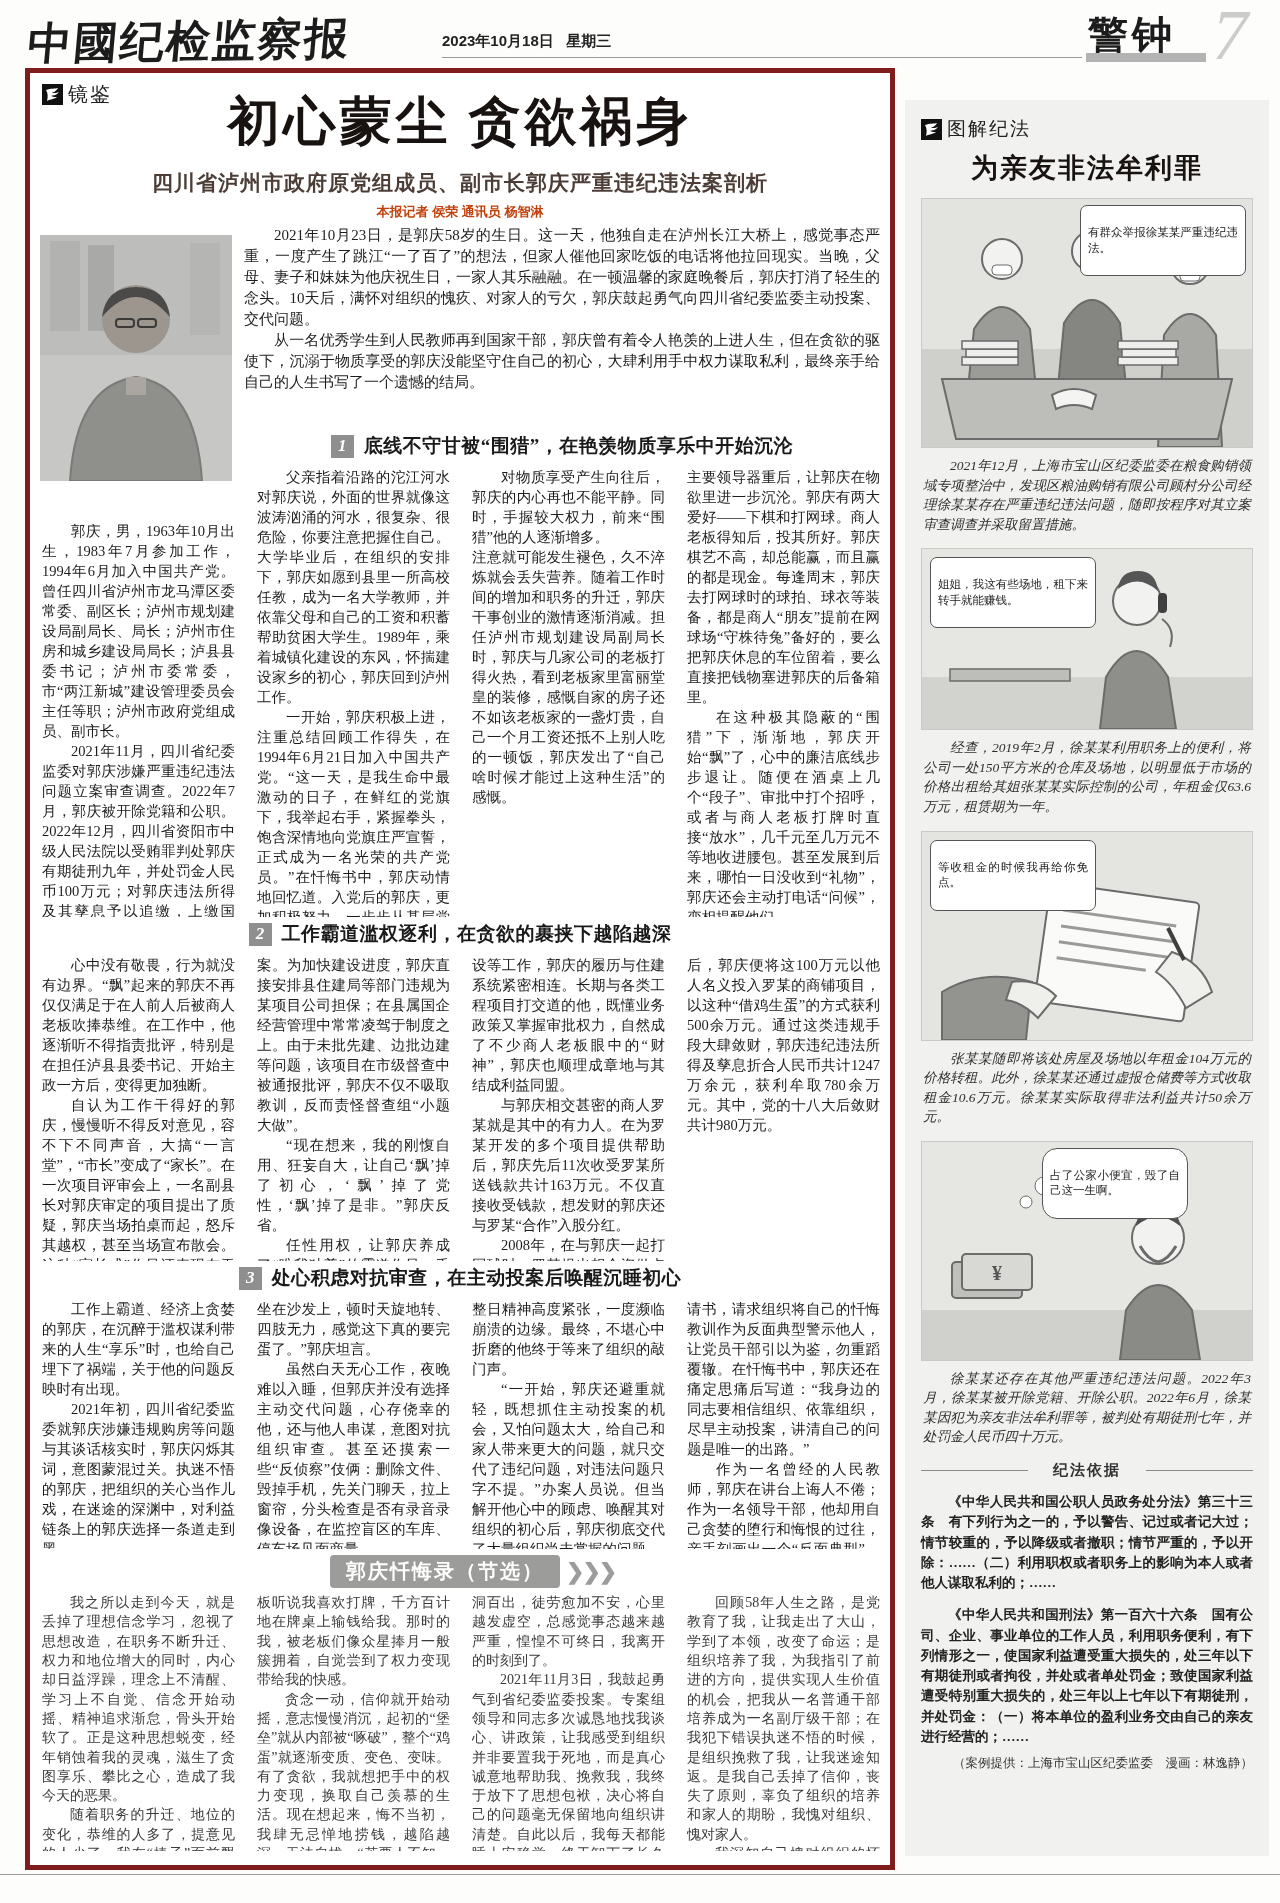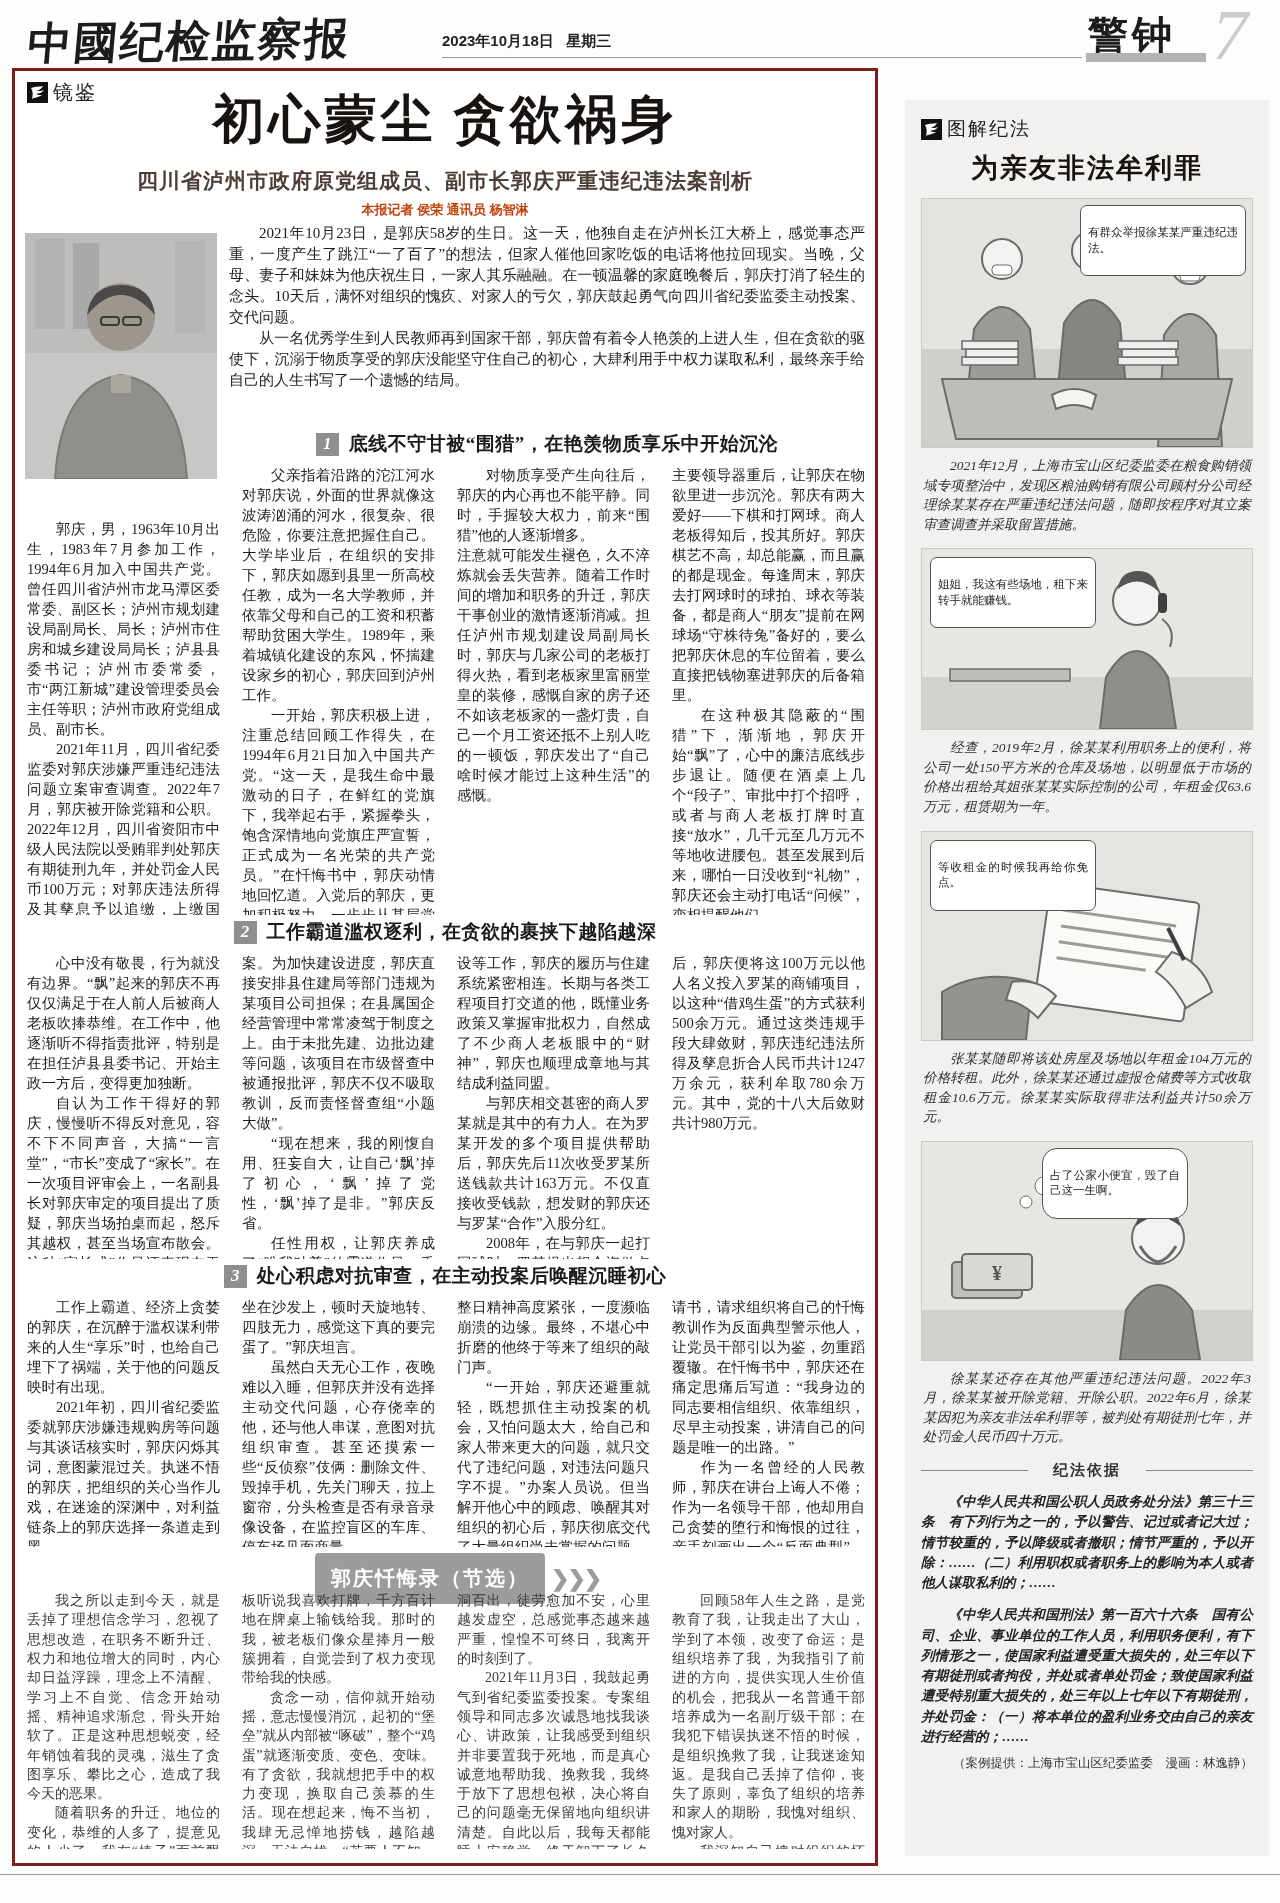--- a/index.html
+++ b/index.html
@@ -8,22 +8,22 @@
   
   .logo{position:absolute;left:28px;top:12px;font-size:44px;font-weight:900;
         transform:skewX(-6deg) rotate(-1deg);letter-spacing:2px;white-space:nowrap;}
   .mast-date{position:absolute;left:442px;top:32px;font-size:15px;font-weight:bold;
         font-family:"Liberation Sans","DejaVu Sans",sans-serif;color:#222;}
   .mast-rule{position:absolute;left:442px;top:57px;width:640px;height:1px;background:#9a9a9a;}
   .section-name{position:absolute;left:1088px;top:8px;font-size:40px;font-weight:bold;letter-spacing:4px;}
   .section-bar{position:absolute;left:1086px;top:53px;width:120px;height:9px;background:#b3b3b3;}
   .page-num{position:absolute;left:1212px;top:-6px;font-size:72px;font-style:italic;color:#cccccc;}
   
-  .article-box{position:absolute;left:12px;top:68px;width:860px;height:1792px;
-        border:3px solid #7f1d1d;background:#fff;}
+  .article-box{position:absolute;left:25px;top:68px;width:860px;height:1792px;
+        border:5px solid #7f1d1d;background:#fff;}
   .kicker{position:absolute;left:12px;top:8px;display:flex;align-items:center;gap:5px;}
   .kicker-txt{font-size:20px;letter-spacing:2px;color:#222;}
   .logo-sq{width:21px;height:21px;background:#111;display:inline-flex;align-items:center;
         justify-content:center;color:#fff;font-size:14px;line-height:1;}
   .main-title{position:absolute;left:120px;top:14px;width:620px;text-align:center;
         font-size:52px;font-weight:900;letter-spacing:4px;color:#181210;}
   .sub-title{position:absolute;left:60px;top:96px;width:740px;text-align:center;
         font-size:21px;font-weight:bold;color:#4c3e36;letter-spacing:1px;}
   .byline{position:absolute;left:60px;top:130px;width:740px;text-align:center;
         font-size:13px;font-weight:bold;color:#c2410c;font-family:"Liberation Sans",sans-serif;}
@@ -35,40 +35,40 @@
         justify-content:center;gap:10px;}
   .sec-head.full{left:10px;width:840px;}
   .numbox{width:23px;height:23px;background:#8f8f8f;color:#fff;display:flex;align-items:center;
         justify-content:center;font-size:17px;font-style:italic;font-weight:bold;flex:0 0 auto;}
   .sec-head .ht{font-size:19px;font-weight:900;color:#1a1a1a;letter-spacing:.5px;}
   .colrow{position:absolute;left:12px;width:838px;display:flex;gap:22px;overflow:hidden;}
   .col{width:193px;flex:0 0 auto;font-size:14.5px;line-height:1.38;text-align:justify;overflow:hidden;}
   .col-offset{padding-top:54px;box-sizing:border-box;}
   .conf-head{position:absolute;left:300px;top:1482px;display:flex;align-items:center;gap:6px;}
   .conf-box{background:#9c9c9a;color:#fff;font-size:20px;font-weight:bold;letter-spacing:2px;
-        padding:12px 16px;border-radius:4px;}
+        padding:3px 16px;border-radius:4px;}
   .chev{color:#9c9c9a;font-size:22px;font-weight:bold;letter-spacing:-2px;}
   .confession .col{color:#3a3a3a;font-size:14px;}
   
   .sidebar{position:absolute;left:905px;top:100px;width:364px;height:1756px;background:#f1f1ef;
         box-sizing:border-box;padding:16px 16px 10px;overflow:hidden;}
   .sb-kicker{display:flex;align-items:center;gap:5px;margin-bottom:8px;}
   .sb-kicker .t{font-size:19px;letter-spacing:2px;color:#222;}
   .sb-title{text-align:center;font-size:27px;font-weight:900;letter-spacing:2px;margin:2px 0 12px;color:#181210;}
   .panel{position:relative;background:#e6e6e3;border:1px solid #c9c9c6;margin-bottom:8px;overflow:hidden;}
   .bubble{position:absolute;background:#fff;border:1px solid #555;border-radius:7px;
         padding:19px 7px;font-size:11.5px;line-height:1.35;color:#222;max-width:150px;text-align:justify;}
   .caption{font-size:13.5px;line-height:1.45;text-align:justify;color:#2e2e2e;
         font-style:italic;margin:6px 2px 14px;}
   .caption p{margin:0;text-indent:2em;}
   .jf-divider{display:flex;align-items:center;gap:25px;margin:10px 0 8px;}
   .jf-divider .line{flex:1;height:1px;background:#8a8a8a;}
   .jf-divider .lbl{font-size:15px;font-weight:bold;letter-spacing:2px;color:#333;}
   .legal{font-size:13.5px;line-height:1.5;text-align:justify;font-weight:bold;color:#222;}
-  .legal p{margin:12px 0 8px;text-indent:2em;font-style:italic;}
+  .legal p{margin:12px 0 8px;text-indent:2em;}
   .attribution{font-size:12.5px;text-align:right;color:#333;margin-top:6px;}
   
   .foot-rule{position:absolute;left:0;top:1874px;width:1280px;height:1px;background:#9a9a9a;}
   .footer-line{position:absolute;left:0;top:1880px;width:1280px;text-align:center;
         font-size:15px;font-weight:bold;color:#3b82f6;margin-top:30px;}
   svg{display:block;}
 </style>
 </head>
 <body>
 

